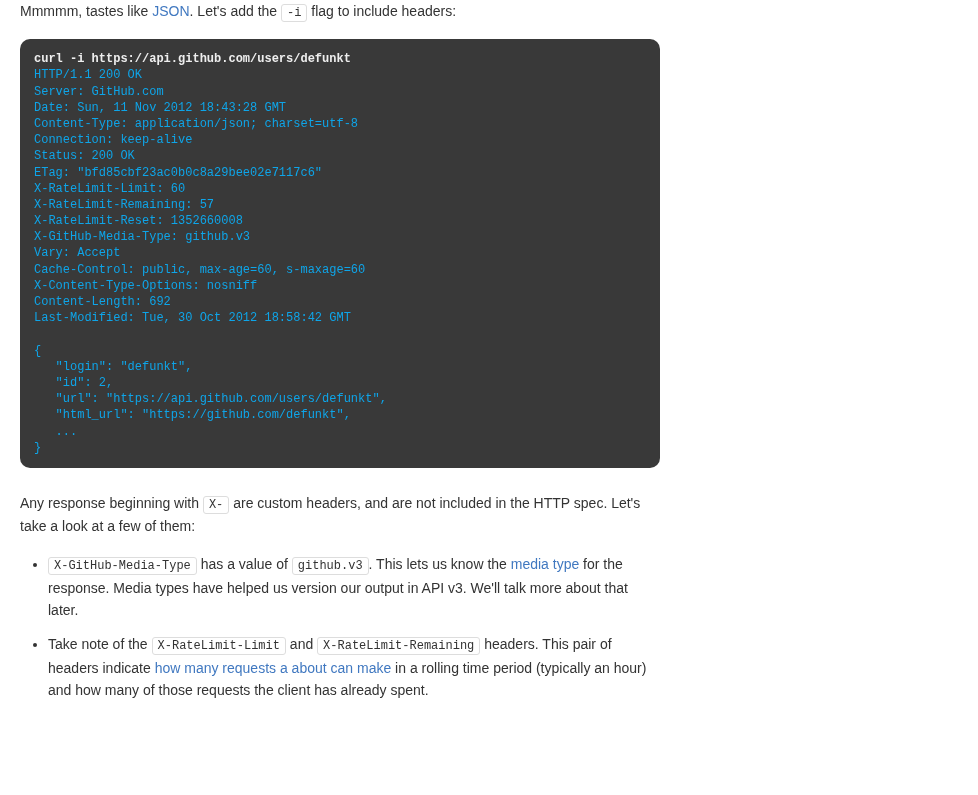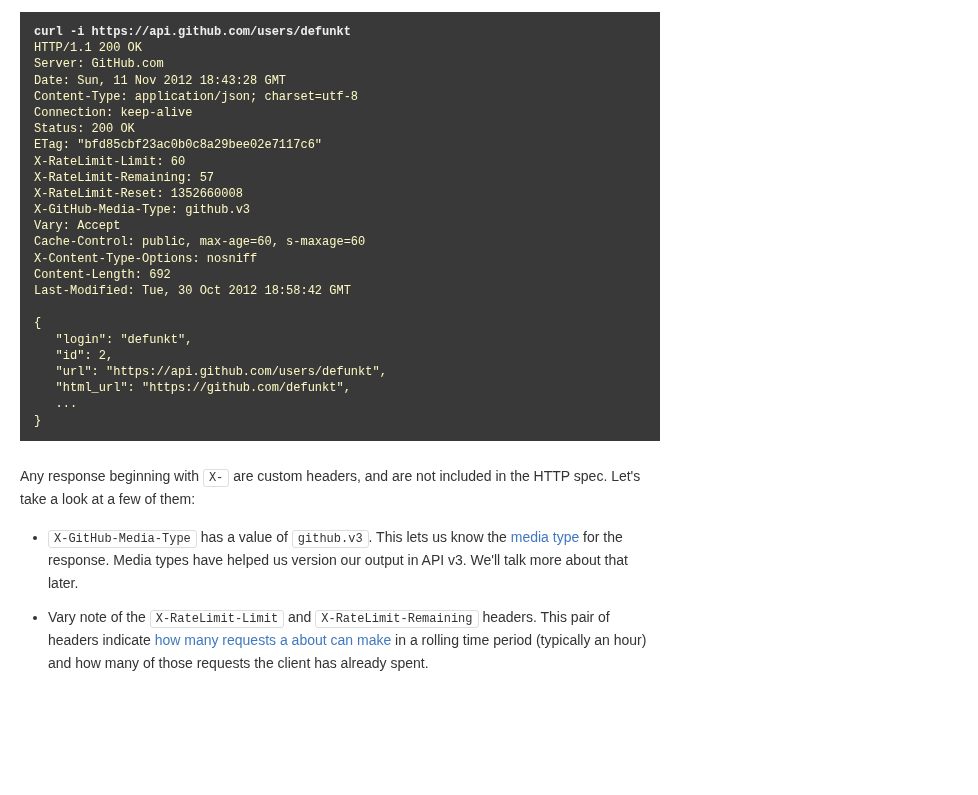--- a/index.html
+++ b/index.html
@@ -20,45 +20,48 @@
     background: #fff;
     border: 1px solid #ddd;
     border-radius: 3px;
     padding: 1px 5px;
     font-family: Consolas, "Liberation Mono", Menlo, Courier, monospace;
     font-size: 12px;
     color: #333;
   }
   .codeblock {
     background: #393939;
-    border-radius: 0;
+    border-radius: 10px;
     padding: 12px 14px;
     margin: 12px 0 24px 0;
     overflow: auto;
   }
   .codeblock pre {
     margin: 0;
     font-family: Consolas, "Liberation Mono", Menlo, Courier, monospace;
     font-size: 12px;
     line-height: 1.35;
     white-space: pre;
   }
   .cmd { color: #eeeeee; font-weight: bold; }
   .out { 
-    color: #fef9c3; 
+    color: #0ea5e9; 
     margin-top: 14px;
   }
   ul { margin: 8px 0 16px 0; padding-left: 28px; }
   li { margin-bottom: 12px; color:#333; font-size:14px; }
 </style>
 </head>
 <body>
 
 <div class="content">
 
+  <p>
+    <span>Mmmmm, tastes like </span><a href="#">JSON</a><span>. Let's add the </span><code class="inline">-i</code><span> flag to include headers:</span>
+  </p>
 
   <div class="codeblock">
     <pre class="cmd">curl -i https://api.github.com/users/defunkt</pre>
     <pre class="out">HTTP/1.1 200 OK
 Server: GitHub.com
 Date: Sun, 11 Nov 2012 18:43:28 GMT
 Content-Type: application/json; charset=utf-8
 Connection: keep-alive
 Status: 200 OK
 ETag: "bfd85cbf23ac0b0c8a29bee02e7117c6"
@@ -84,17 +87,17 @@
 
   <p>
     <span>Any response beginning with </span><code class="inline">X-</code><span> are custom headers, and are not included in the HTTP spec. Let's take a look at a few of them:</span>
   </p>
 
   <ul>
     <li>
       <code class="inline">X-GitHub-Media-Type</code><span> has a value of </span><code class="inline">github.v3</code><span>. This lets us know the </span><a href="#">media type</a><span> for the response. Media types have helped us version our output in API v3. We'll talk more about that later.</span>
     </li>
     <li>
-      <span>Vary note of the </span><code class="inline">X-RateLimit-Limit</code><span> and </span><code class="inline">X-RateLimit-Remaining</code><span> headers. This pair of headers indicate </span><a href="#">how many requests a about can make</a><span> in a rolling time period (typically an hour) and how many of those requests the client has already spent.</span>
+      <span>Take note of the </span><code class="inline">X-RateLimit-Limit</code><span> and </span><code class="inline">X-RateLimit-Remaining</code><span> headers. This pair of headers indicate </span><a href="#">how many requests a about can make</a><span> in a rolling time period (typically an hour) and how many of those requests the client has already spent.</span>
     </li>
   </ul>
 
 </div>
 
 </body></html>

